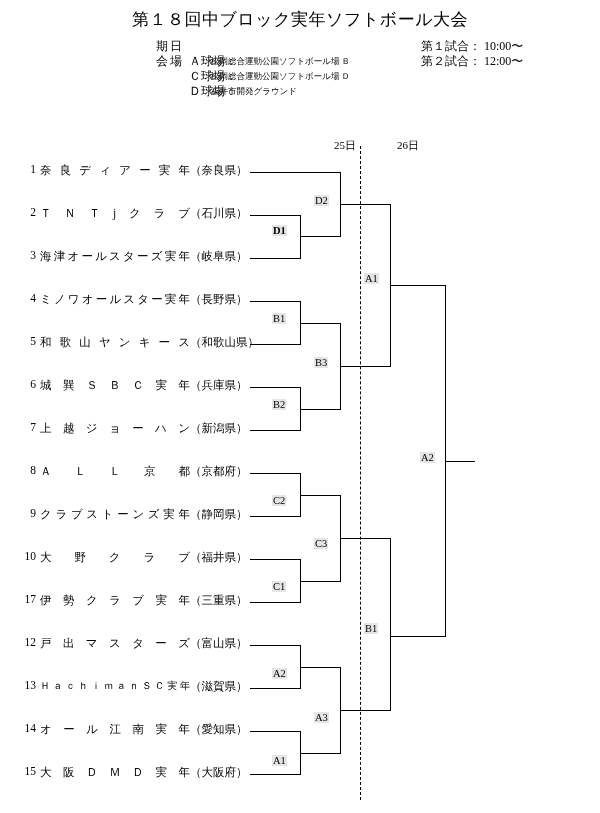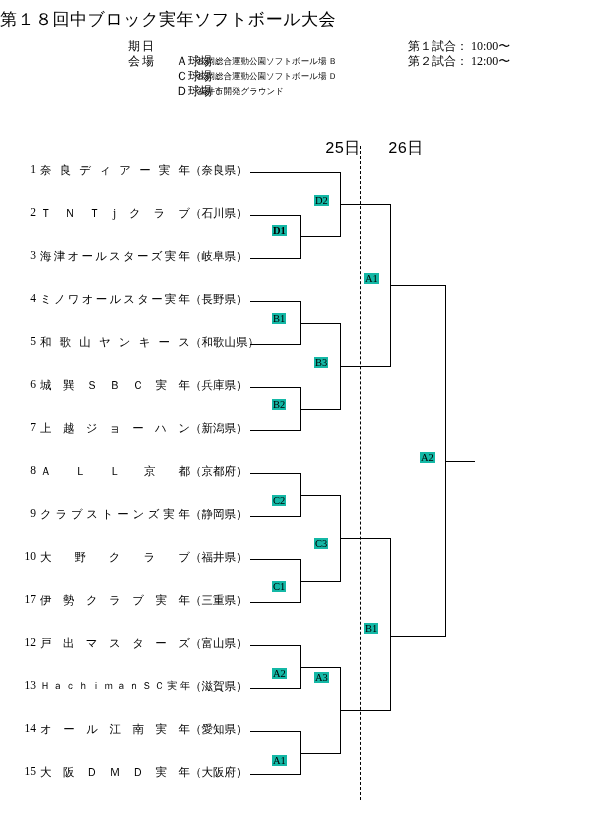--- a/index.html
+++ b/index.html
@@ -20,33 +20,34 @@
     left: 0; top: 0;
     width: 600px;
     height: 813px;
   }
   
   .title {
     position: absolute;
     left: 0;
     top: 8px;
     width: 600px;
-    text-align: left;
+    text-align: center;
     font-family: "Liberation Serif", serif;
     font-size: 17px;
     letter-spacing: 0.5px;
   }
   
   .info {
     position: absolute;
-    left: 128px;
+    left: 141px;
     top: 38px;
     width: 440px;
     font-family: "Liberation Serif", serif;
     font-size: 12px;
+    text-align: center;
   }
   .info-row {
     position: relative;
     height: 15px;
     white-space: nowrap;
   }
   .info-label {
     position: absolute;
     left: 0;
     top: 0;
@@ -66,22 +67,23 @@
   }
   .info-right {
     position: absolute;
     left: 280px;
     top: 0;
     font-size: 12px;
   }
   
   .day-label {
     position: absolute;
-    font-family: Liberation Mono, monospace;
-    font-size: 16px;
+    font-family: Liberation Serif, serif;
+    font-size: 11px;
+    margin-left: 9px;
   }
   
   .team {
     position: absolute;
     height: 16px;
     font-family: "Liberation Serif", serif;
     font-size: 11.5px;
     white-space: nowrap;
   }
   .team-num-box {
@@ -110,21 +112,21 @@
   .ln {
     position: absolute;
     background: #000000;
   }
   .hline { height: 1px; }
   .vline { width: 1px; }
   .node-label {
     position: absolute;
     font-family: "Liberation Serif", serif;
     font-size: 10.5px;
-    background: #14b8a6;
+    background: #e5e5e5;
     padding: 0 1px;
   }
   .dashline {
     position: absolute;
     width: 0;
     border-left: 1.5px dashed #000000;
   }
 </style>
 </head>
 <body>
@@ -299,17 +301,17 @@
   <div class="node-label" style="left:314px; top:195px;">D2</div>
   <div class="node-label" style="left:272px; top:313px;">B1</div>
   <div class="node-label" style="left:272px; top:399px;">B2</div>
   <div class="node-label" style="left:314px; top:357px;">B3</div>
   <div class="node-label" style="left:364px; top:273px;">A1</div>
   <div class="node-label" style="left:272px; top:495px;">C2</div>
   <div class="node-label" style="left:272px; top:581px;">C1</div>
   <div class="node-label" style="left:314px; top:538px;">C3</div>
   <div class="node-label" style="left:272px; top:668px;">A2</div>
   <div class="node-label" style="left:272px; top:755px;">A1</div>
-  <div class="node-label" style="left:314px; top:672px;">A3</div>
+  <div class="node-label" style="left:314px; top:712px;">A3</div>
   <div class="node-label" style="left:364px; top:623px;">B1</div>
   <div class="node-label" style="left:420px; top:452px;">A2</div>
 
 </div>
 
 </body></html>

